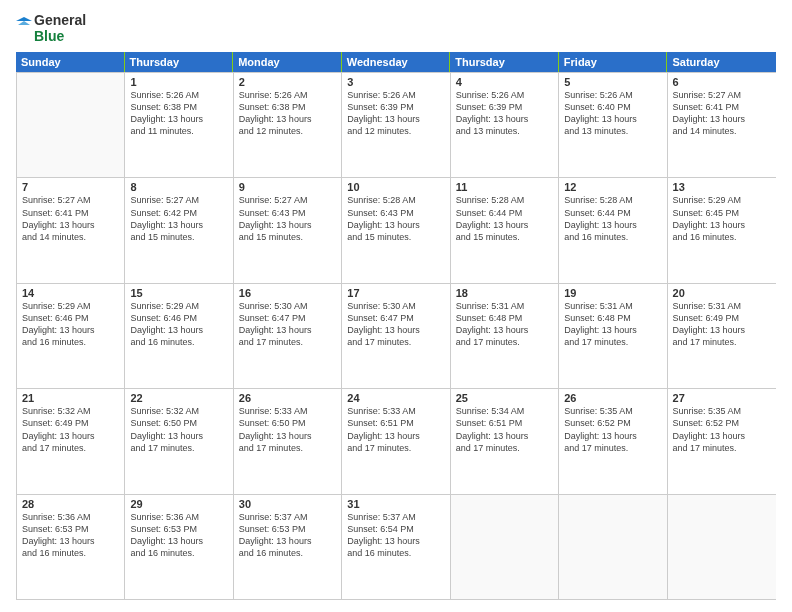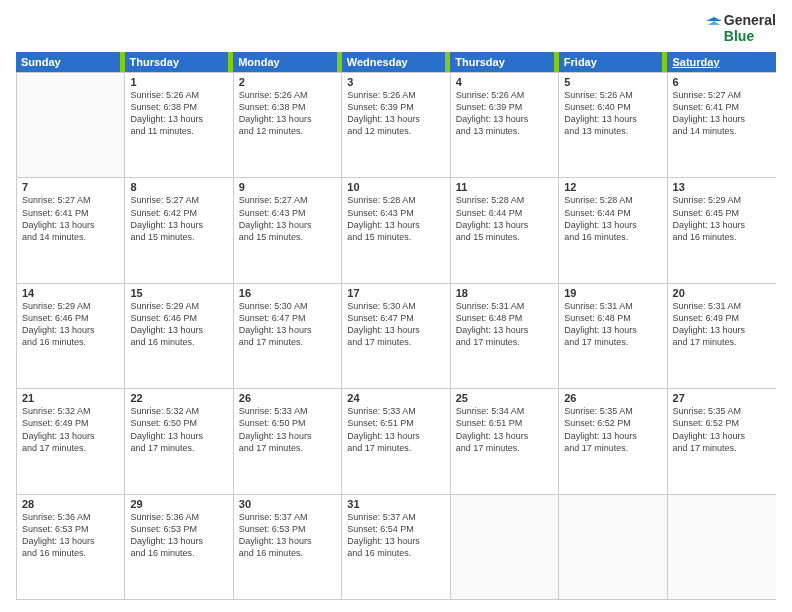--- a/index.html
+++ b/index.html
@@ -14,21 +14,21 @@
     }
     .page {
       width: 792px;
       height: 612px;
       padding: 12px 16px 12px 16px;
       display: flex;
       flex-direction: column;
     }
     .header {
       display: flex;
-      justify-content: flex-end;
+      justify-content: flex-start;
       align-items: flex-start;
       margin-bottom: 8px;
     }
     .logo {
       display: flex;
       align-items: center;
       gap: 4px;
     }
     .title-block {
       text-align: right;
@@ -52,23 +52,23 @@
       display: grid;
       grid-template-columns: repeat(7, 1fr);
       background: #2a6fc9;
     }
     .cal-header-cell {
       color: #fff;
       font-weight: bold;
       font-size: 11px;
       padding: 4px 5px;
       text-align: left;
-      border-right: 5px solid #84cc16;
-    }
-    .cal-header-cell:last-child { border-right: none; text-decoration: underline; }
+      border-right: 1px solid #84cc16;
+    }
+    .cal-header-cell:last-child { border-right: none; }
     .cal-body {
       flex: 1;
       display: flex;
       flex-direction: column;
       border-left: 1px solid #ccc;
       border-bottom: 1px solid #ccc;
     }
     .cal-row {
       display: grid;
       grid-template-columns: repeat(7, 1fr);

